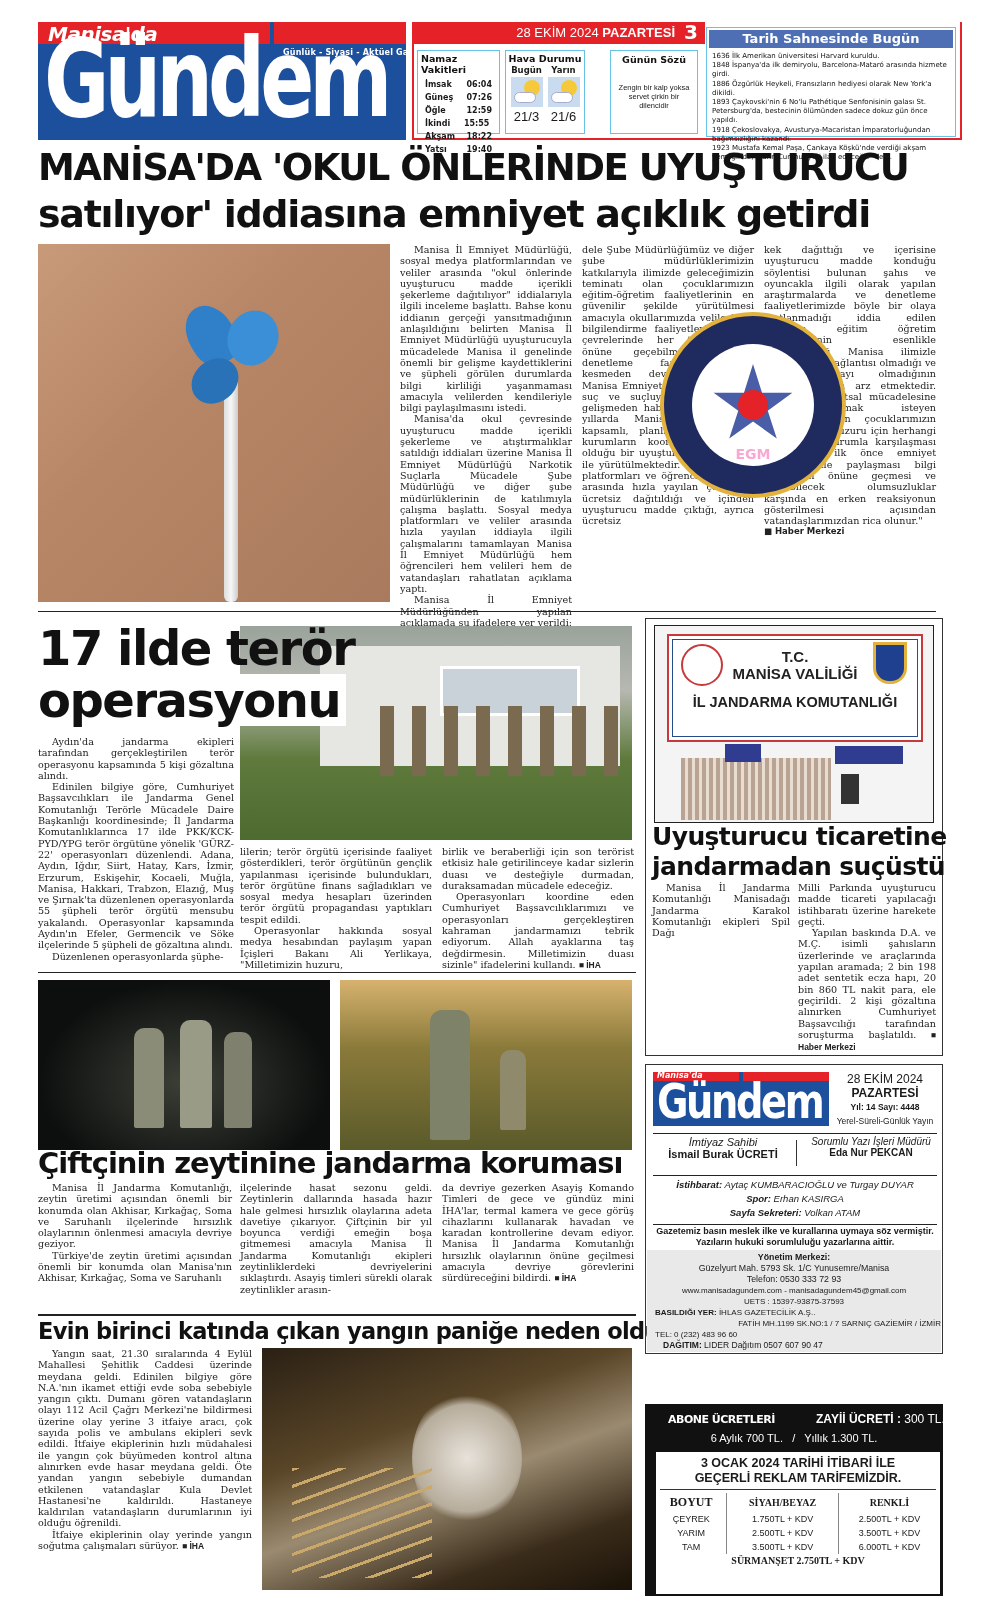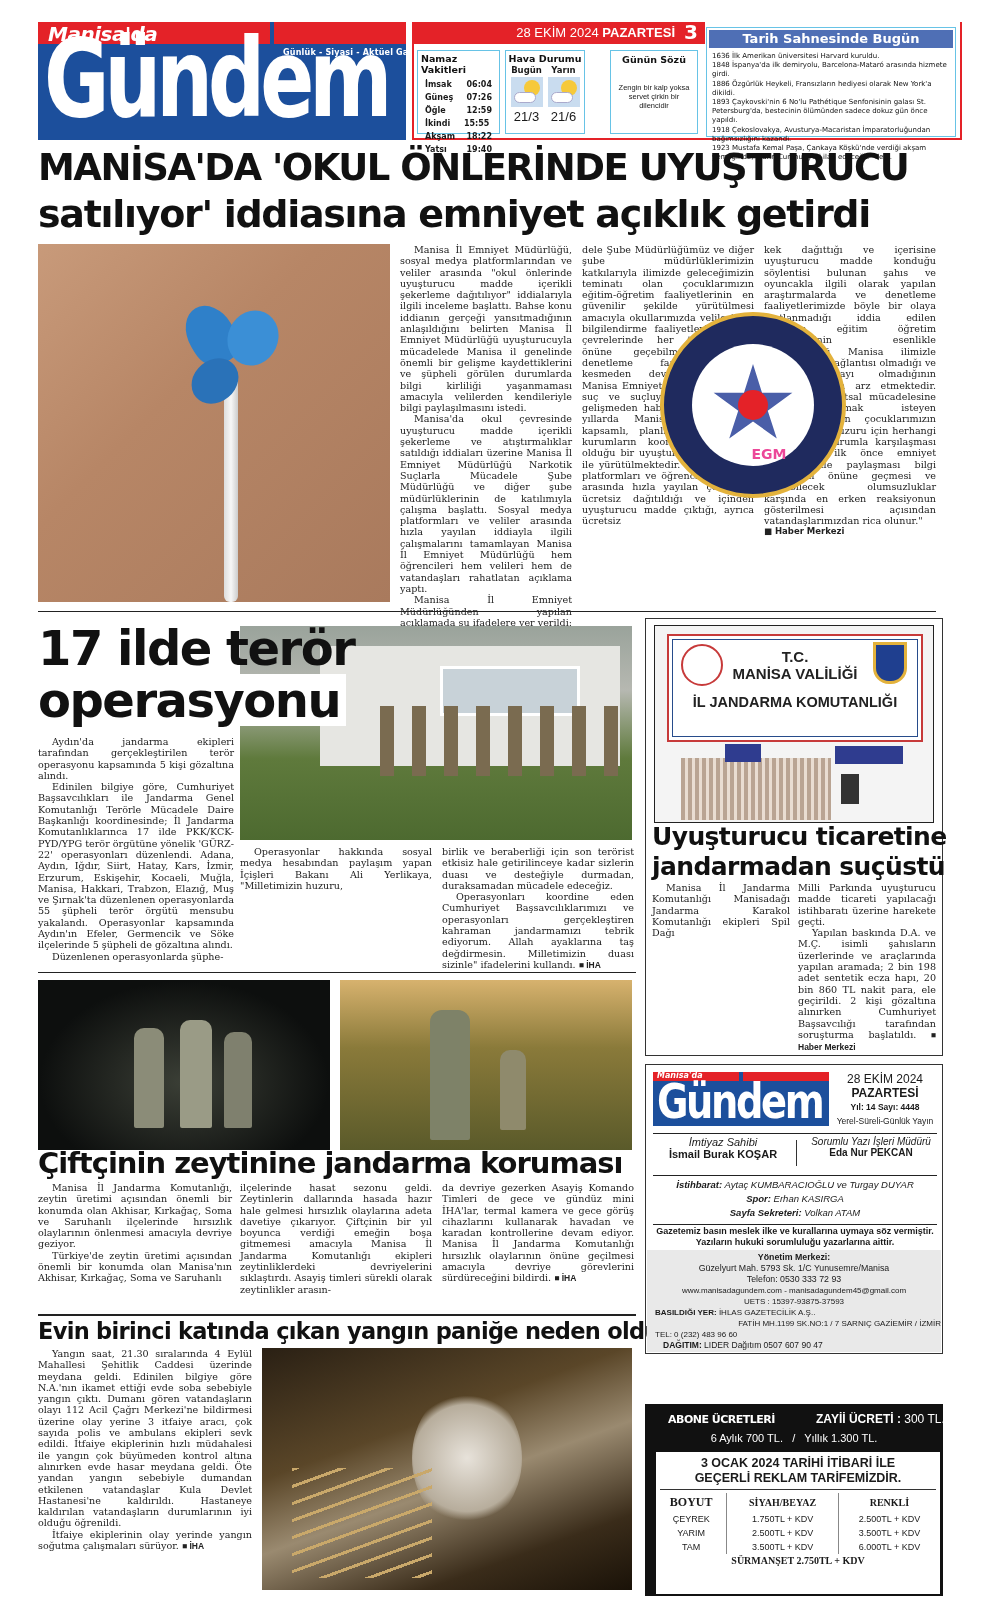--- a/index.html
+++ b/index.html
@@ -136,39 +136,40 @@
 </div>
 <div class="abs col" style="left:764px;top:244px;width:172px">
   <p style="text-indent:0">kek dağıttığı ve içerisine uyuşturucu madde konduğu söylentisi bulunan şahıs ve oyuncakla ilgili olarak yapılan araştırmalarda ve denetleme faaliyetlerimizde böyle bir olaya rastlanmadığı iddia edilen konunun eğitim öğretim faaliyetlerinin esenlikle sürdürüldüğü Manisa ilimizle herhangi bir bağlantısı olmadığı ve gerçeklik payı olmadığının bilinmesi önem arz etmektedir. Devletimizin kutsal mücadelesine destek olmak isteyen vatandaşlarımızın çocuklarımızın ve ailelerinin huzuru için herhangi bir şüpheli durumla karşılaşması durumunda ilk önce emniyet birimlerimizle paylaşması bilgi kirliliğinin önüne geçmesi ve oluşabilecek olumsuzluklar karşında en erken reaksiyonun gösterilmesi açısından vatandaşlarımızdan rica olunur."</p>
   <div style="font:bold 8.5px 'DejaVu Sans',sans-serif">■ <span>Haber Merkezi</span></div>
 </div>
 
 <div class="abs" style="left:660px;top:312px;width:186px;height:186px;border-radius:50%;background:#1f2a5e;border:4px solid #e3b23c">
   <div style="position:absolute;left:28px;top:28px;width:122px;height:122px;border-radius:50%;background:#fff"></div>
   <div style="position:absolute;left:48px;top:48px;width:82px;height:82px;background:#4a5ea8;clip-path:polygon(50% 0,61% 35%,98% 35%,68% 57%,79% 91%,50% 70%,21% 91%,32% 57%,2% 35%,39% 35%)"></div>
   <div style="position:absolute;left:74px;top:74px;width:30px;height:30px;border-radius:50%;background:#e42228"></div>
-  <div style="position:absolute;left:16px;top:130px;width:178px;text-align:center;color:#ec4899;font:bold 14px 'DejaVu Sans',sans-serif">EGM</div>
+  <div style="position:absolute;left:0;top:130px;width:178px;text-align:center;color:#f9a8d4;font:bold 14px 'DejaVu Sans',sans-serif">EGM</div>
 </div>
 
 <div class="abs rule" style="left:38px;top:611px;width:898px;height:1px"></div>
 
 <div class="abs photo" style="left:240px;top:626px;width:392px;height:214px;background:linear-gradient(180deg,#9aa39b 0,#b6b8b1 30%,#5f7a3c 62%,#4d6a30 100%)">
   <div style="position:absolute;left:80px;top:20px;width:300px;height:120px;background:#e6e6e2"></div>
   <div style="position:absolute;left:200px;top:40px;width:140px;height:50px;background:#c8d2d8;border:3px solid #fff"></div>
   <div style="position:absolute;left:140px;top:80px;width:240px;height:70px;background:repeating-linear-gradient(90deg,#7a6b50 0 14px,transparent 14px 32px)"></div>
 </div>
 <div class="abs h1" style="left:38px;top:622px;font-size:48px;letter-spacing:-1.5px;line-height:52px">17 ilde terör</div>
 <div class="abs h1" style="left:38px;top:674px;font-size:48px;letter-spacing:-1.5px;line-height:52px;background:#fff;padding-right:6px">operasyonu</div>
 
 <div class="abs col" style="left:38px;top:736px;width:196px">
   <p>Aydın'da jandarma ekipleri tarafından gerçekleştirilen terör operasyonu kapsamında 5 kişi gözaltına alındı.</p>
   <p>Edinilen bilgiye göre, Cumhuriyet Başsavcılıkları ile Jandarma Genel Komutanlığı Terörle Mücadele Daire Başkanlığı koordinesinde; İl Jandarma Komutanlıklarınca 17 ilde PKK/KCK-PYD/YPG terör örgütüne yönelik 'GÜRZ-22' operasyonları düzenlendi. Adana, Aydın, Iğdır, Siirt, Hatay, Kars, İzmir, Erzurum, Eskişehir, Kocaeli, Muğla, Manisa, Hakkari, Trabzon, Elazığ, Muş ve Şırnak'ta düzenlenen operasyonlarda 55 şüpheli terör örgütü mensubu yakalandı. Operasyonlar kapsamında Aydın'ın Efeler, Germencik ve Söke ilçelerinde 5 şüpheli de gözaltına alındı.</p>
   <p>Düzenlenen operasyonlarda şüphe-</p>
 </div>
 <div class="abs col" style="left:240px;top:846px;width:192px">
+  <p style="text-indent:0">lilerin; terör örgütü içerisinde faaliyet gösterdikleri, terör örgütünün gençlik yapılanması içerisinde bulundukları, terör örgütüne finans sağladıkları ve sosyal medya hesapları üzerinden terör örgütü propagandası yaptıkları tespit edildi.</p>
   <p>Operasyonlar hakkında sosyal medya hesabından paylaşım yapan İçişleri Bakanı Ali Yerlikaya, "Milletimizin huzuru,</p>
 </div>
 <div class="abs col" style="left:442px;top:846px;width:192px">
   <p style="text-indent:0">birlik ve beraberliği için son terörist etkisiz hale getirilinceye kadar sizlerin duası ve desteğiyle durmadan, duraksamadan mücadele edeceğiz.</p>
   <p><span>Operasyonları koordine eden Cumhuriyet Başsavcılıklarımızı ve operasyonları gerçekleştiren kahraman jandarmamızı tebrik ediyorum. Allah ayaklarına taş değdirmesin. Milletimizin duası sizinle" ifadelerini kullandı.</span> <b class="sans" style="font-size:8.5px">■ <span>İHA</span></b></p>
 </div>
 
 <div class="abs" style="left:645px;top:618px;width:298px;height:438px;border:1.5px solid #333"></div>
 <div class="abs photo" style="left:654px;top:625px;width:280px;height:198px;background:#f4f4f4;border:1px solid #222">
   <div style="position:absolute;left:12px;top:8px;width:256px;height:108px;background:#fff;border:2px solid #c73a3a;box-shadow:inset 0 0 0 3px #fff,inset 0 0 0 4px #274c8b"></div>
@@ -238,21 +239,21 @@
 </div>
 <div class="abs sans" style="left:830px;top:1072px;width:110px;text-align:center;font-size:12px;line-height:14px">
   <div>28 EKİM 2024</div>
   <div style="font-weight:bold">PAZARTESİ</div>
   <div style="font-size:8.5px;font-weight:bold">Yıl: 14 Sayı: 4448</div>
   <div style="font-size:8.5px">Yerel-Süreli-Günlük Yayın</div>
 </div>
 <div class="abs rule" style="left:653px;top:1133px;width:284px;height:1px"></div>
 <div class="abs sans" style="left:653px;top:1136px;width:140px;text-align:center">
   <div style="font-style:italic;font-size:11px">İmtiyaz Sahibi</div>
-  <div style="font-weight:bold;font-size:11px">İsmail Burak KOŞAR</div>
+  <div style="font-weight:bold;font-size:11px">İsmail Burak ÜCRETİ</div>
 </div>
 <div class="abs" style="left:796px;top:1140px;width:1px;height:26px;background:#333"></div>
 <div class="abs sans" style="left:800px;top:1136px;width:142px;text-align:center">
   <div style="font-style:italic;font-size:10px">Sorumlu Yazı İşleri Müdürü</div>
   <div style="font-weight:bold;font-size:10px">Eda Nur PEKCAN</div>
 </div>
 <div class="abs rule" style="left:653px;top:1175px;width:284px;height:1px"></div>
 <div class="abs sans" style="left:653px;top:1178px;width:284px;text-align:center;font-size:9.5px;line-height:14px;font-style:italic">
   <div><b>İstihbarat:</b> <span>Aytaç KUMBARACIOĞLU ve Turgay DUYAR</span></div>
   <div><b>Spor:</b> <span>Erhan KASIRGA</span></div>

